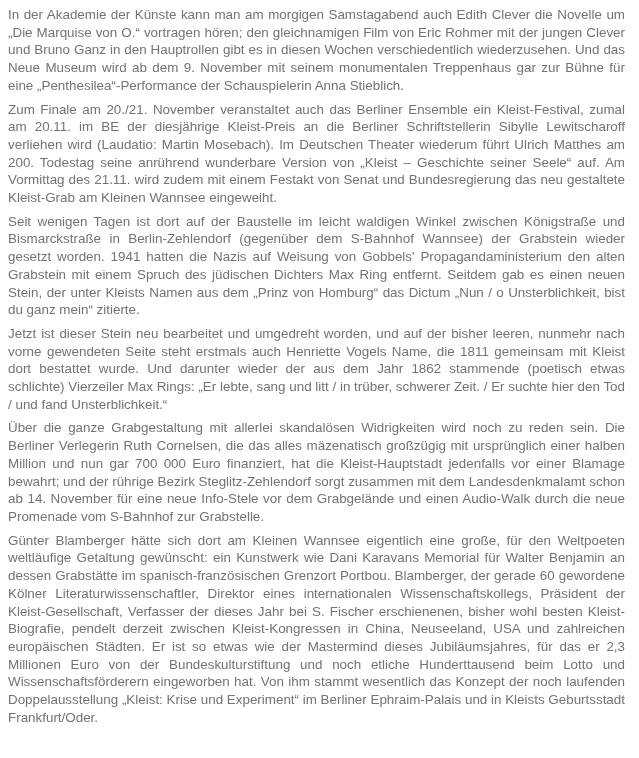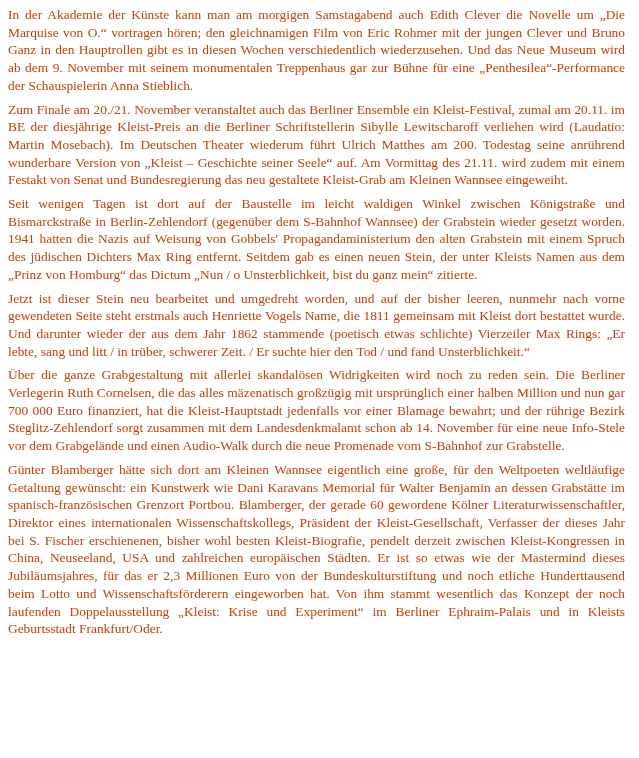--- a/index.html
+++ b/index.html
@@ -9,24 +9,24 @@
   }
   body {
     width: 639px;
     height: 758px;
     overflow: hidden;
   }
   .page {
     box-sizing: border-box;
     width: 633px;
     padding: 6px 8px 0 8px;
-    font-family: Liberation Serif, serif;
+    font-family: Liberation Sans, sans-serif;
     font-size: 13.4px;
     line-height: 17.7px;
-    color: #c2410c;
+    color: #737373;
     text-align: justify;
   }
   .page p {
     margin: 0 0 6px 0;
     padding: 0;
   }
 </style>
 </head>
 <body>
 

